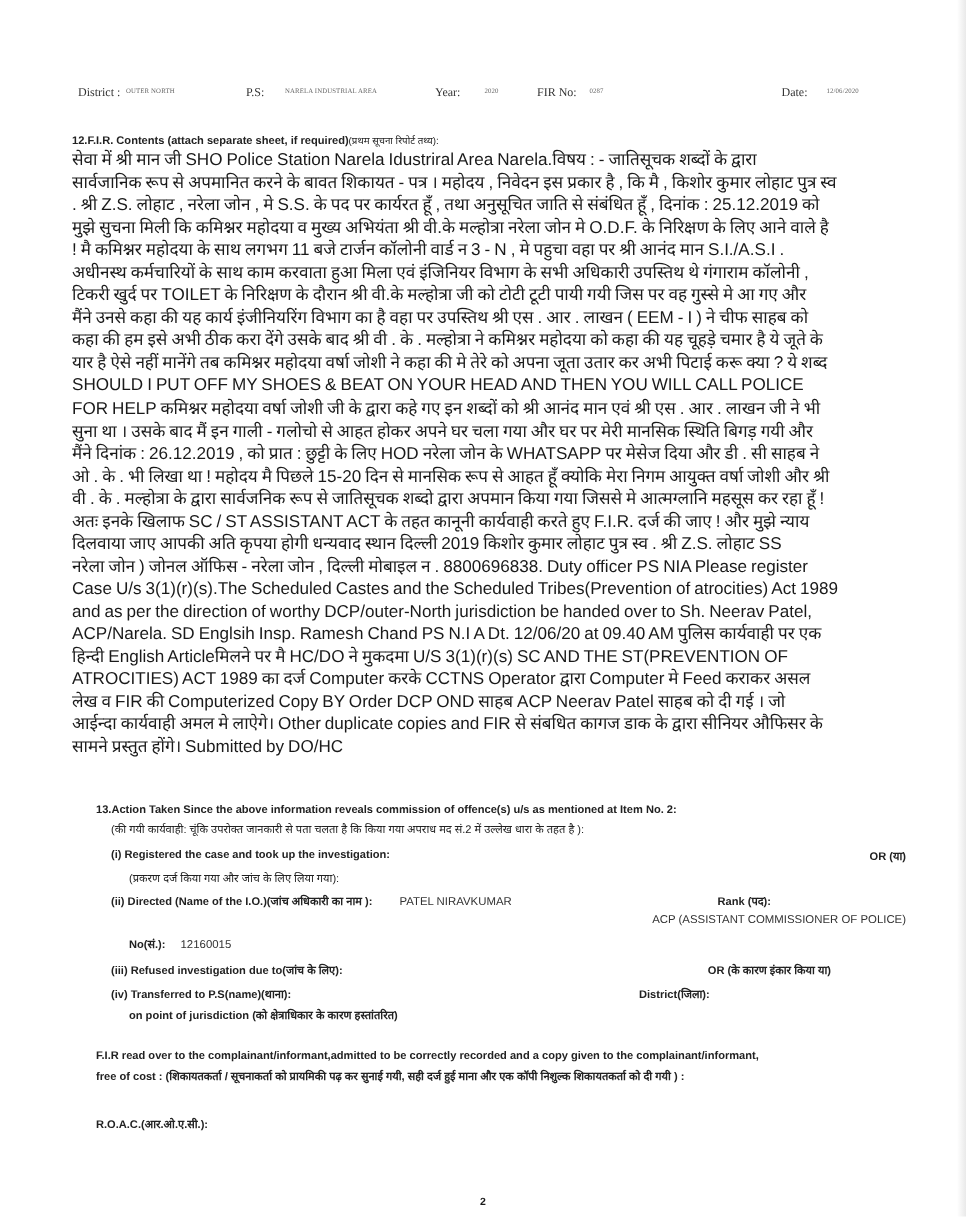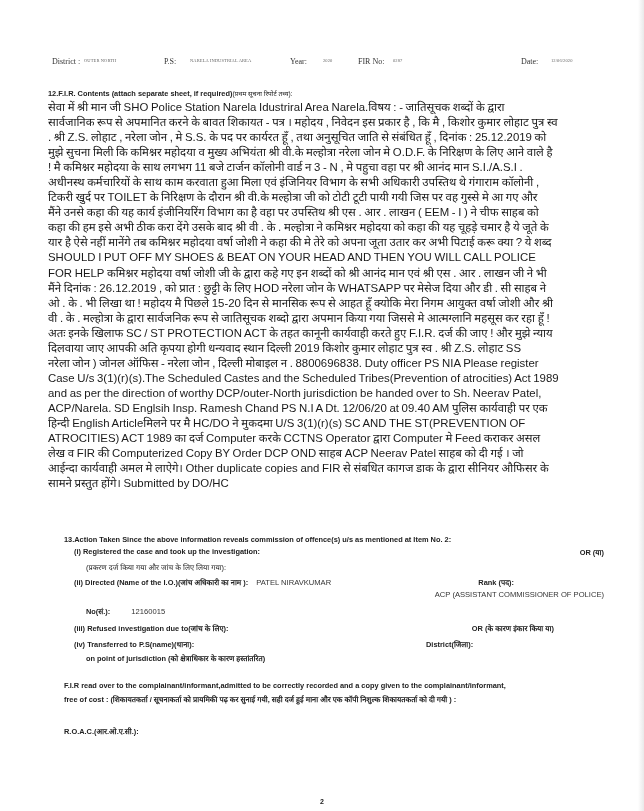--- a/index.html
+++ b/index.html
@@ -69,57 +69,59 @@
       <span class="ln">. श्री Z.S. लोहाट , नरेला जोन , मे S.S. के पद पर कार्यरत हूँ , तथा अनुसूचित जाति से संबंधित हूँ , दिनांक : 25.12.2019 को</span>
       <span class="ln">मुझे सुचना मिली कि कमिश्नर महोदया व मुख्य अभियंता श्री वी.के मल्होत्रा नरेला जोन मे O.D.F. के निरिक्षण के लिए आने वाले है</span>
       <span class="ln">! मै कमिश्नर महोदया के साथ लगभग 11 बजे टार्जन कॉलोनी वार्ड न 3 - N , मे पहुचा वहा पर श्री आनंद मान S.I./A.S.I .</span>
       <span class="ln">अधीनस्थ कर्मचारियों के साथ काम करवाता हुआ मिला एवं इंजिनियर विभाग के सभी अधिकारी उपस्तिथ थे गंगाराम कॉलोनी ,</span>
       <span class="ln">टिकरी खुर्द  पर TOILET के निरिक्षण के दौरान श्री वी.के मल्होत्रा जी को टोटी टूटी पायी गयी जिस पर वह गुस्से मे आ गए और</span>
       <span class="ln">मैंने उनसे कहा की यह कार्य इंजीनियरिंग विभाग का है वहा पर उपस्तिथ श्री एस . आर . लाखन ( EEM - I )  ने चीफ साहब को</span>
       <span class="ln">कहा की हम इसे अभी ठीक करा देंगे  उसके बाद श्री वी . के . मल्होत्रा ने कमिश्नर महोदया को कहा की यह चूहड़े चमार है ये जूते के</span>
       <span class="ln">यार है ऐसे नहीं मानेंगे तब कमिश्नर महोदया वर्षा जोशी ने कहा की मे तेरे को अपना जूता उतार कर अभी पिटाई करू क्या ? ये शब्द</span>
       <span class="ln">SHOULD I PUT OFF MY SHOES &amp; BEAT ON YOUR HEAD AND THEN YOU WILL CALL POLICE</span>
       <span class="ln">FOR HELP कमिश्नर महोदया वर्षा जोशी जी के द्वारा कहे गए इन शब्दों को श्री आनंद मान एवं श्री  एस . आर . लाखन जी ने भी</span>
+      <span class="ln">सुना था ।  उसके बाद मैं इन गाली - गलोचो से आहत होकर अपने घर चला गया और घर पर मेरी मानसिक स्थिति बिगड़ गयी और</span>
       <span class="ln">मैंने दिनांक : 26.12.2019 , को प्रात : छुट्टी के लिए HOD नरेला जोन के WHATSAPP पर मेसेज दिया और डी . सी साहब ने</span>
       <span class="ln">ओ . के . भी लिखा था ! महोदय मै पिछले 15-20 दिन से मानसिक रूप से आहत हूँ क्योकि मेरा निगम आयुक्त वर्षा जोशी और श्री</span>
       <span class="ln">वी . के . मल्होत्रा के द्वारा सार्वजनिक रूप से जातिसूचक शब्दो द्वारा अपमान किया गया जिससे  मे आत्मग्लानि महसूस कर रहा हूँ !</span>
-      <span class="ln">अतः इनके खिलाफ SC / ST PROTECTION ACT के तहत कानूनी कार्यवाही करते हुए F.I.R. दर्ज की जाए ! और मुझे न्याय</span>
+      <span class="ln">अतः इनके खिलाफ SC / ST ASSISTANT ACT के तहत कानूनी कार्यवाही करते हुए F.I.R. दर्ज की जाए ! और मुझे न्याय</span>
       <span class="ln">दिलवाया जाए आपकी अति कृपया होगी  धन्यवाद  स्थान दिल्ली 2019   किशोर कुमार लोहाट पुत्र स्व . श्री Z.S. लोहाट SS</span>
       <span class="ln">नरेला जोन ) जोनल ऑफिस - नरेला जोन , दिल्ली  मोबाइल न . 8800696838. Duty officer PS NIA Please register</span>
       <span class="ln">Case U/s 3(1)(r)(s).The Scheduled Castes and the Scheduled Tribes(Prevention of atrocities) Act 1989</span>
       <span class="ln">and as per the direction of worthy DCP/outer-North jurisdiction be handed over to Sh. Neerav Patel,</span>
       <span class="ln">ACP/Narela. SD Englsih Insp. Ramesh Chand PS N.I A Dt. 12/06/20 at 09.40 AM पुलिस कार्यवाही पर एक</span>
       <span class="ln">हिन्दी English Articleमिलने पर मै HC/DO ने मुकदमा U/S 3(1)(r)(s) SC AND THE ST(PREVENTION OF</span>
       <span class="ln">ATROCITIES) ACT 1989  का दर्ज Computer करके CCTNS Operator  द्वारा Computer मे Feed कराकर असल</span>
       <span class="ln">लेख व FIR की Computerized Copy BY Order DCP OND साहब ACP Neerav Patel साहब को  दी गई । जो</span>
       <span class="ln">आईन्दा कार्यवाही अमल मे लाऐगे। Other duplicate copies and FIR से संबधित कागज डाक के द्वारा सीनियर औफिसर के</span>
       <span class="ln">सामने प्रस्तुत होंगे।  Submitted by DO/HC</span>
     </div>
 </div>
 
 <div class="action">
   <div class="row b" style="height:12px">13.Action Taken  Since the above information reveals commission of offence(s) u/s as mentioned at Item No. 2:</div>
+  <div class="row indent1" style="height:18px">(की गयी कार्यवाही: चूंकि उपरोक्त जानकारी से पता चलता है कि किया गया अपराध मद सं.2 में उल्लेख धारा के तहत है ):</div>
 
   <div class="row b indent1" style="height:15px">
     <span>(i) Registered the case and took up the investigation:</span>
     <span class="r" style="right:20px">OR (या)</span>
   </div>
   <div class="row indent2" style="height:15px">(प्रकरण दर्ज किया गया और जांच के लिए लिया गया):</div>
 
   <div class="row b indent1" style="height:13px">
     <span>(ii) Directed (Name of the I.O.)(जांच अधिकारी का नाम ):</span>
-    <span class="val-text" style="margin-left:6px">PATEL NIRAVKUMAR</span>
+    <span class="val-text" style="margin-left:16px">PATEL NIRAVKUMAR</span>
     <span class="r" style="right:110px">Rank (पद):</span>
   </div>
   <div class="row" style="height:16px">
     <span class="r val-text" style="right:20px">ACP (ASSISTANT COMMISSIONER OF POLICE)</span>
   </div>
   <div class="row b indent2" style="height:17px">
     <span>No(सं.):</span>
-    <span class="val-text" style="margin-left:19px">12160015</span>
+    <span class="val-text" style="margin-left:8px">12160015</span>
   </div>
 
   <div class="row b indent1" style="height:16px">
     <span>(iii) Refused investigation due to(जांच के लिए):</span>
     <span class="r" style="right:70px">OR (के कारण इंकार किया  या)</span>
   </div>
   <div class="row b indent1" style="height:14px">
     <span>(iv) Transferred to P.S(name)(थाना):</span>
     <span style="position:absolute;left:362px">District(जिला):</span>
   </div>

